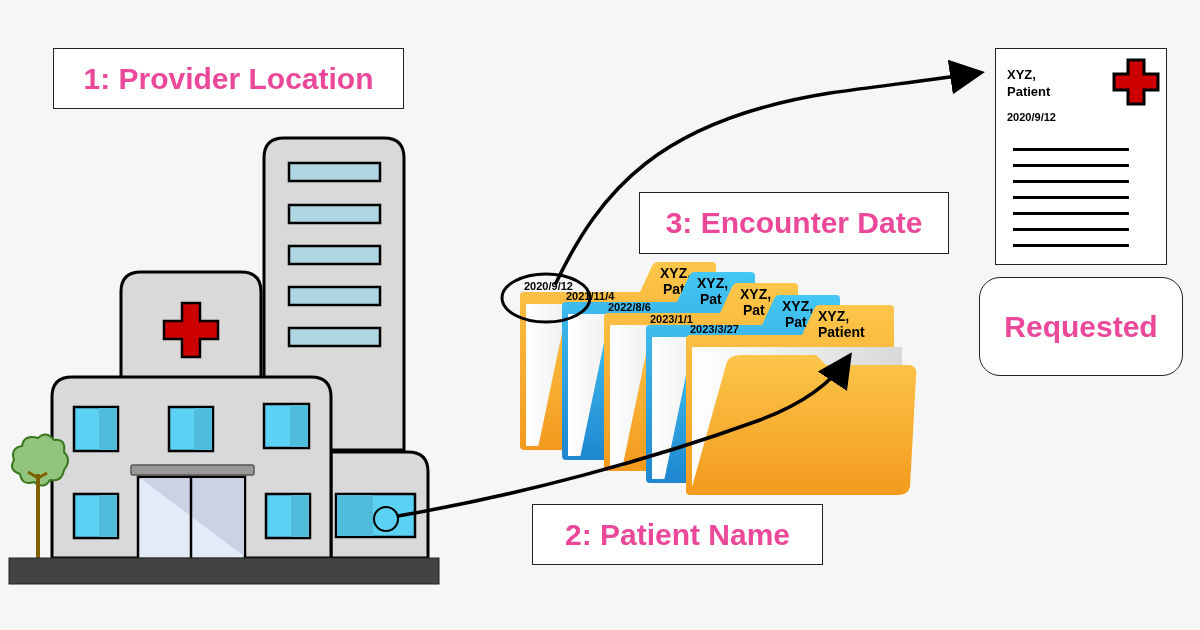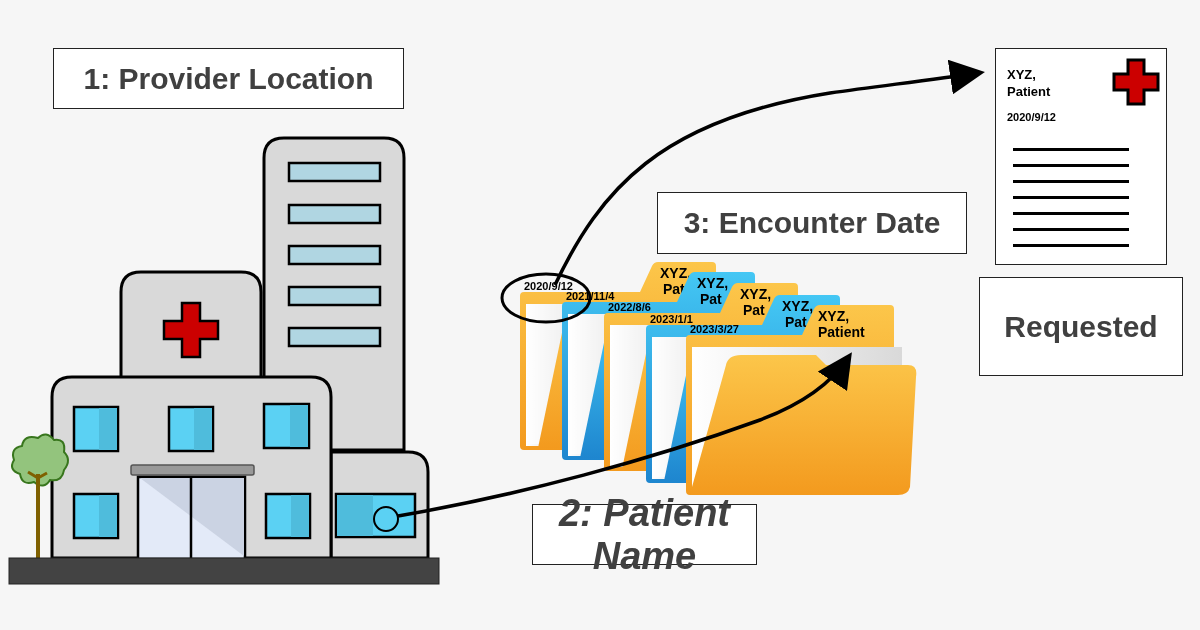--- a/index.html
+++ b/index.html
@@ -9,28 +9,28 @@
       position: relative;
       overflow: hidden;
       font-family: "Liberation Sans", sans-serif;
     }
     .label-box {
       position: absolute;
       background: #ffffff;
       border: 1.5px solid #222;
       box-sizing: border-box;
       font-weight: bold;
-      color: #404040;
+      color: #ec4899;
       display: flex; align-items: center; justify-content: center;
       text-align: center;
     }
     #lbl-provider { left: 53px; top: 48px; width: 351px; height: 61px; font-size: 30px; }
-    #lbl-encounter { left: 657px; top: 192px; width: 310px; height: 62px; font-size: 30px; }
-    #lbl-patient { left: 532px; top: 504px; width: 225px; height: 61px; font-size: 38px; font-style: italic; }
-    #lbl-record { left: 979px; top: 277px; width: 204px; height: 99px; font-size: 30px; line-height: 40px; flex-direction: column; }
+    #lbl-encounter { left: 639px; top: 192px; width: 310px; height: 62px; font-size: 30px; }
+    #lbl-patient { left: 532px; top: 504px; width: 291px; height: 61px; font-size: 30px; }
+    #lbl-record { left: 979px; top: 277px; width: 204px; height: 99px; font-size: 30px; line-height: 40px; flex-direction: column; border-radius: 21px; }
     svg.scene { position: absolute; left: 0; top: 0; }
     .doc {
       position: absolute; left: 995px; top: 48px; width: 172px; height: 217px;
       background: #fff; border: 1.5px solid #222; box-sizing: border-box;
     }
     .doc-name {
       position: absolute; left: 11px; top: 17px; font-size: 13px; font-weight: bold; line-height: 17px;
     }
     .doc-date { position: absolute; left: 11px; top: 62px; font-size: 11px; font-weight: bold; }
     .doc-line { position: absolute; left: 17px; width: 116px; height: 3px; background: #000; }

